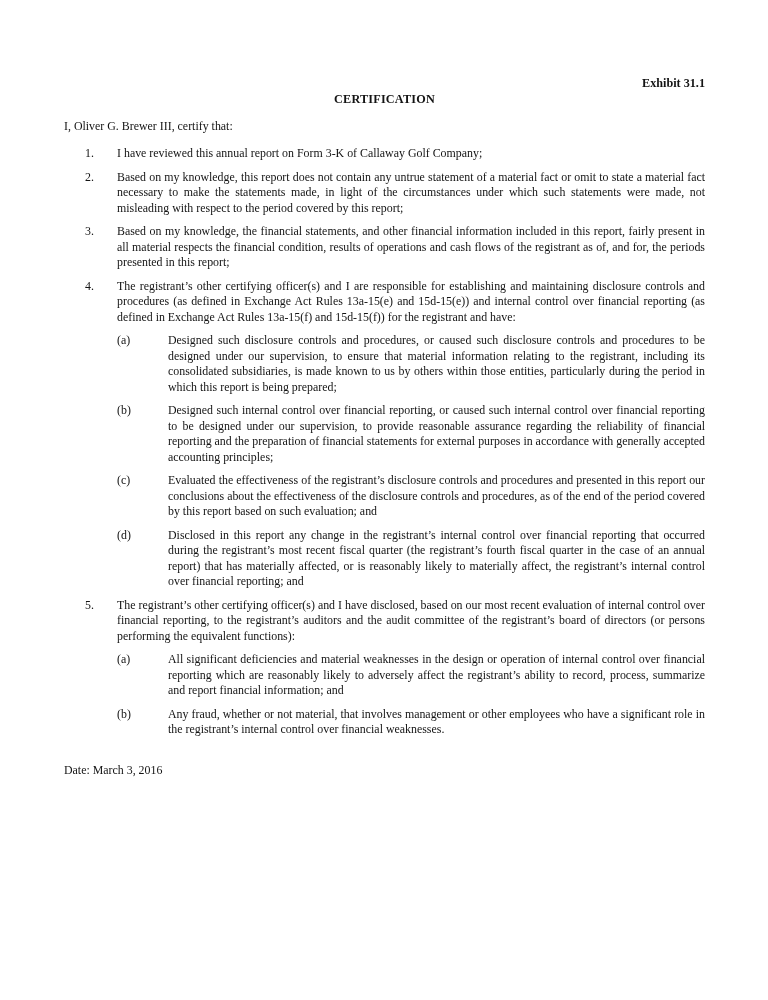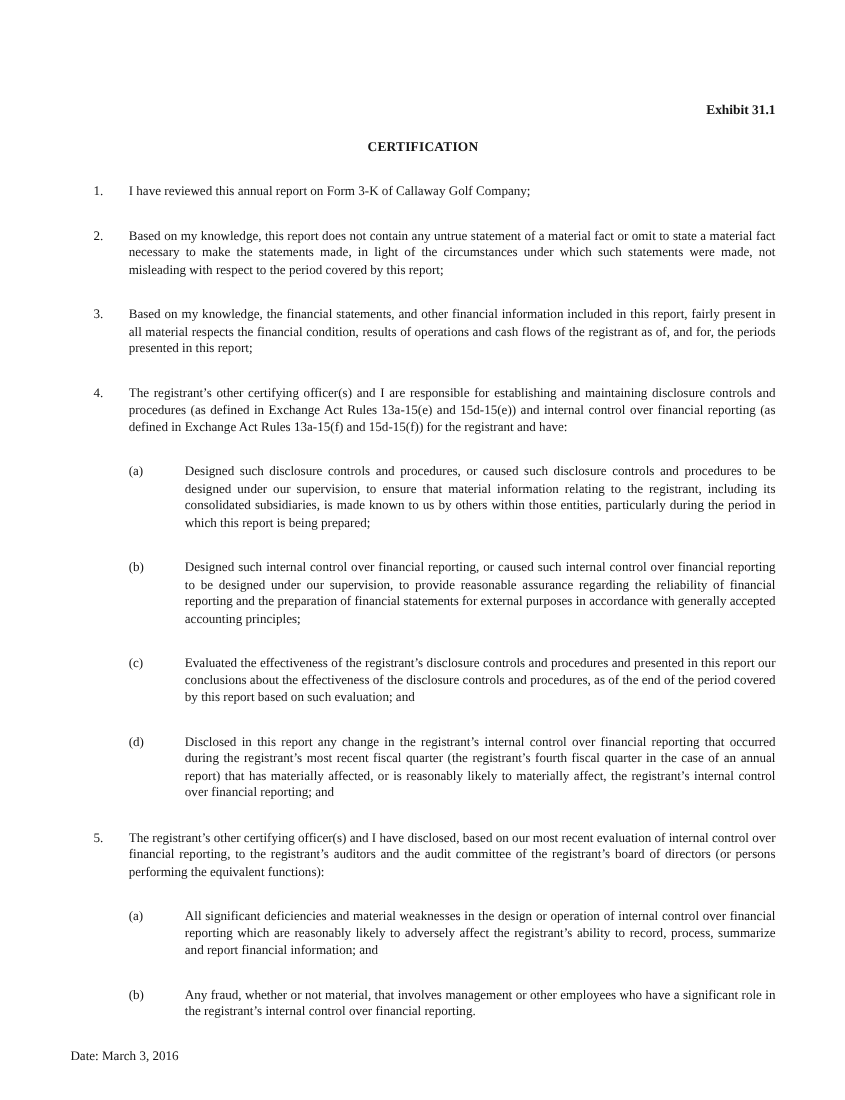--- a/index.html
+++ b/index.html
@@ -1,15 +1,15 @@
 <!DOCTYPE html>
 <html><head>
 <meta charset="utf-8">
 <style>
-  * { box-sizing: border-box; margin-top: 17px; }
+  * { box-sizing: border-box; }
   html, body { margin: 0; padding: 0; background: #ffffff; }
   .page {
     position: relative;
     width: 768px;
     height: 1000px;
     margin: 0 auto;
     background: #ffffff;
     padding: 76px 63px 0 64px;
     font-family: "Liberation Serif", "DejaVu Serif", serif;
     font-size: 11.9px;
@@ -37,20 +37,21 @@
 </style>
 </head>
 <body>
 
 <div class="page">
 
   <div class="exhibit">Exhibit 31.1</div>
 
   <div class="doc-title">CERTIFICATION</div>
 
+  <p class="intro">I, Oliver G. Brewer III, certify that:</p>
 
   <div class="item">
     <span class="marker">1.</span>
     <span class="txt">I have reviewed this annual report on Form 3-K of Callaway Golf Company;</span>
   </div>
 
   <div class="item">
     <span class="marker">2.</span>
     <span class="txt">Based on my knowledge, this report does not contain any untrue statement of a material fact or omit to state a material fact necessary to make the statements made, in light of the circumstances under which such statements were made, not misleading with respect to the period covered by this report;</span>
   </div>
@@ -90,19 +91,19 @@
     <span class="txt">The registrant’s other certifying officer(s) and I have disclosed, based on our most recent evaluation of internal control over financial reporting, to the registrant’s auditors and the audit committee of the registrant’s board of directors (or persons performing the equivalent functions):</span>
   </div>
 
   <div class="subitem">
     <span class="marker">(a)</span>
     <span class="txt">All significant deficiencies and material weaknesses in the design or operation of internal control over financial reporting which are reasonably likely to adversely affect the registrant’s ability to record, process, summarize and report financial information; and</span>
   </div>
 
   <div class="subitem">
     <span class="marker">(b)</span>
-    <span class="txt">Any fraud, whether or not material, that involves management or other employees who have a significant role in the registrant’s internal control over financial reporting.</span>
+    <span class="txt">Any fraud, whether or not material, that involves management or other employees who have a significant role in the registrant’s internal control over financial weaknesses.</span>
   </div>
 
 
   <div class="date-line">Date: March 3, 2016</div>
 
 </div>
 
 </body></html>

